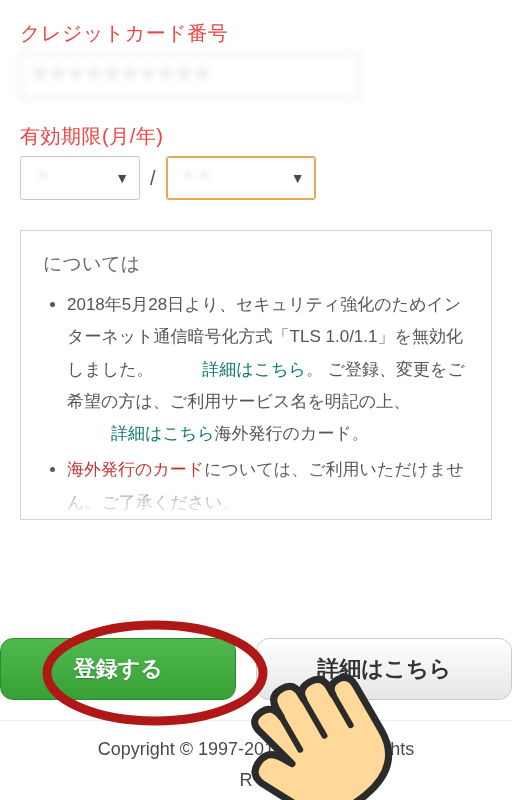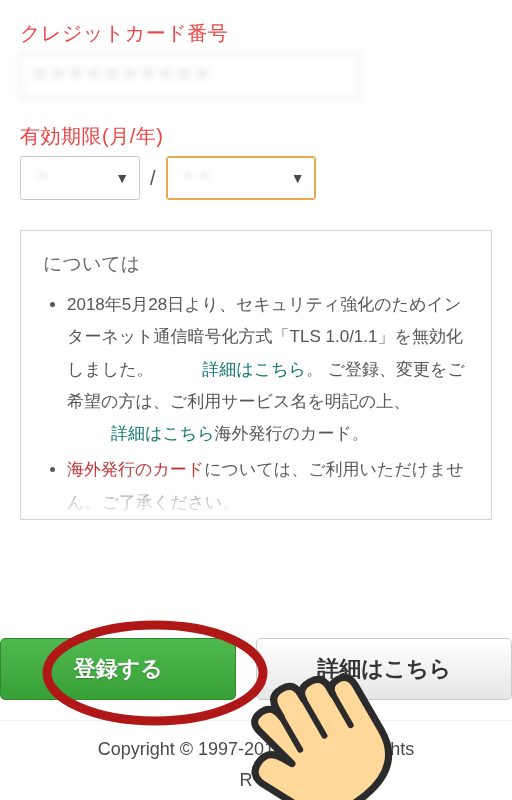--- a/index.html
+++ b/index.html
@@ -118,21 +118,21 @@
     position: absolute;
     left: 0; right: 0;
     top: 638px;
     display: flex;
     justify-content: center;
     gap: 20px;
     z-index: 3;
   }
   .btn {
     height: 60px;
-    border-radius: 5px;
+    border-radius: 13px;
     font-size: 22px;
     font-weight: bold;
     display: inline-flex;
     align-items: center;
     justify-content: center;
     padding: 0 36px;
     border: 1px solid #ccc;
     cursor: pointer;
     white-space: nowrap;
     font-family: Liberation Serif, serif;

